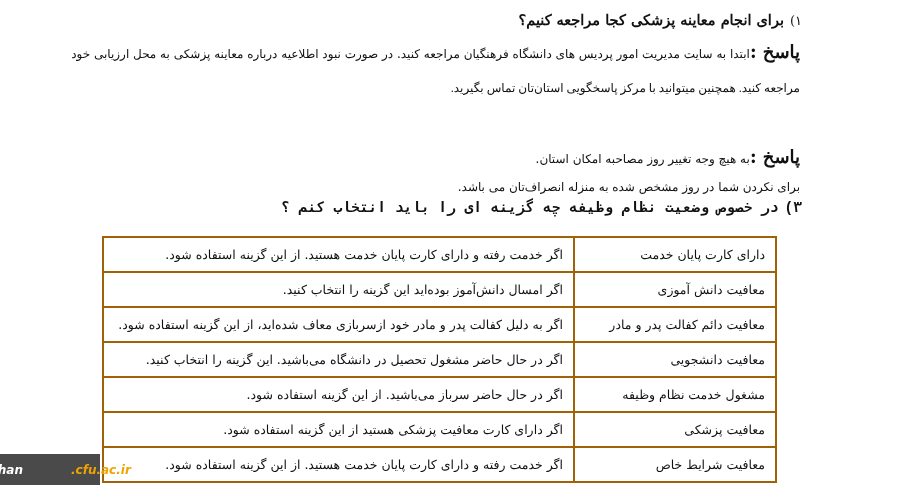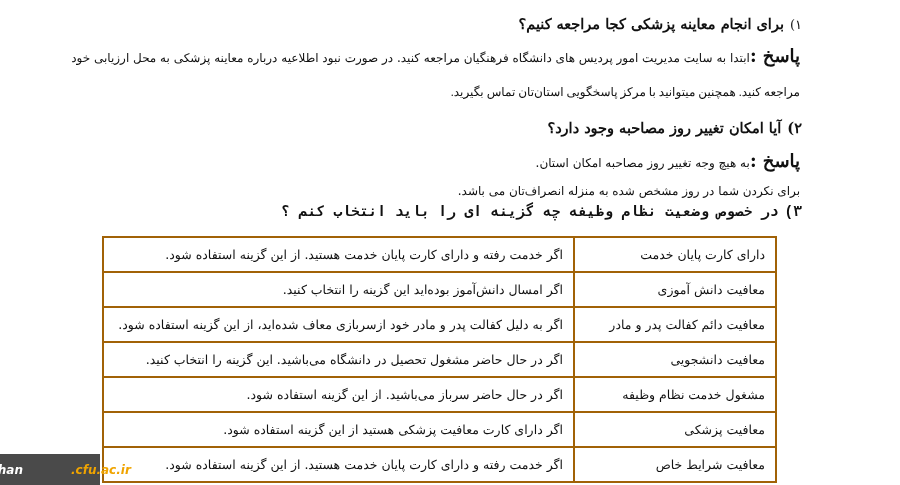--- a/index.html
+++ b/index.html
@@ -22,21 +22,21 @@
       width: 900px;
       height: 485px;
     }
     .line {
       position: absolute;
       right: 100px;
       direction: rtl;
       text-align: center;
       white-space: nowrap;
       font-size: 13px;
-      line-height: 28px;
+      line-height: 20px;
     }
     .heading {
       font-weight: bold;
       font-size: 14.5px;
       right: 98px;
     }
     .heading .num {
       font-weight: bold;
       margin-left: 6px;
     }
@@ -109,23 +109,20 @@
   <div class="line heading" style="top:10px;">
     <span class="num light">۱)</span><span>برای انجام معاینه پزشکی کجا مراجعه کنیم؟</span>
   </div>
   <div class="line" style="top:42px;">
     <span class="answer-label">پاسخ :</span><span class="answer-text">ابتدا به سایت مدیریت امور پردیس های دانشگاه فرهنگیان مراجعه کنید. در صورت نبود اطلاعیه درباره معاینه پزشکی به محل ارزیابی خود</span>
   </div>
   <div class="line" style="top:78px;font-family:Liberation Serif, serif;">
     <span class="answer-text">مراجعه کنید. همچنین میتوانید با مرکز پاسخگویی استان‌تان تماس بگیرید.</span>
   </div>
 
-  <div class="line heading" style="top:114px;">
-    <span class="num">۲)</span><span>آیا امکان تغییر روز مصاحبه وجود دارد؟</span>
-  </div>
   <div class="line" style="top:147px;">
     <span class="answer-label">پاسخ :</span><span class="answer-text">به هیچ وجه تغییر روز مصاحبه امکان استان.</span>
   </div>
   <div class="line" style="top:177px;">
     <span class="answer-text">برای نکردن شما در روز مشخص شده به منزله انصراف‌تان می باشد.</span>
   </div>
 
   <div class="line heading" style="top:198px;font-family:Liberation Mono, monospace;">
     <span class="num">۳)</span><span>در خصوص وضعیت نظام وظیفه چه گزینه ای را باید انتخاب کنم ؟</span>
   </div>

